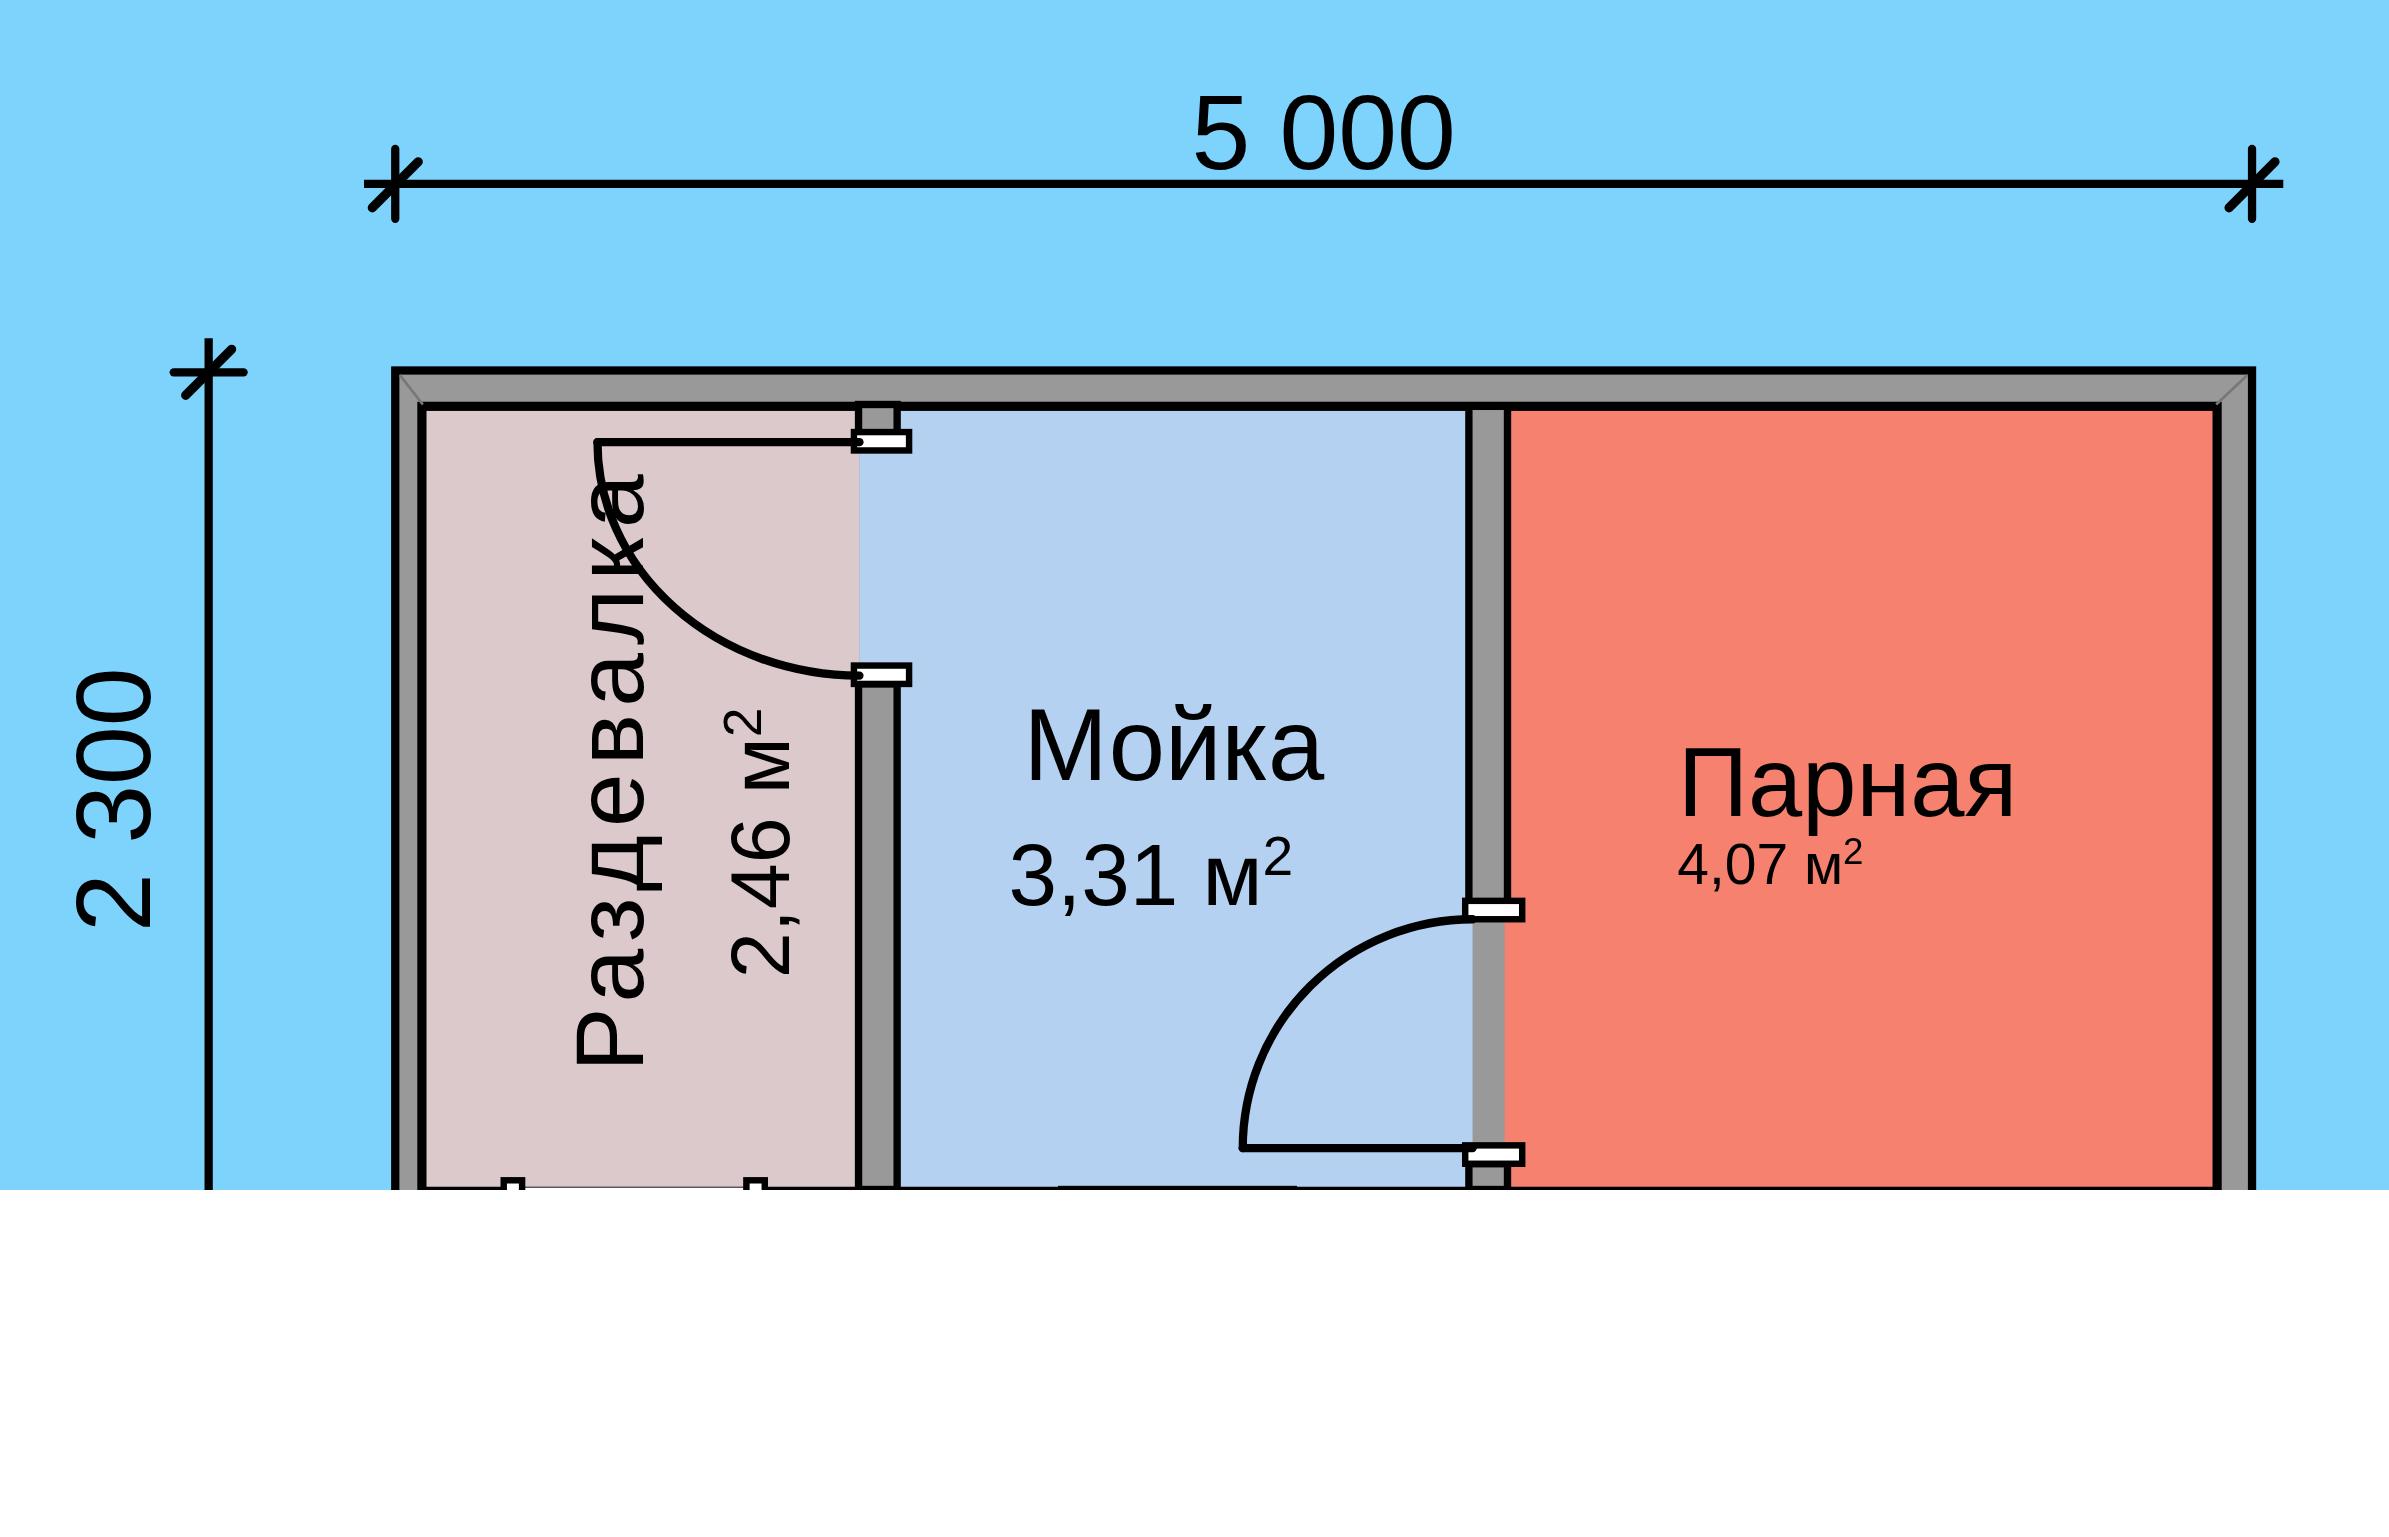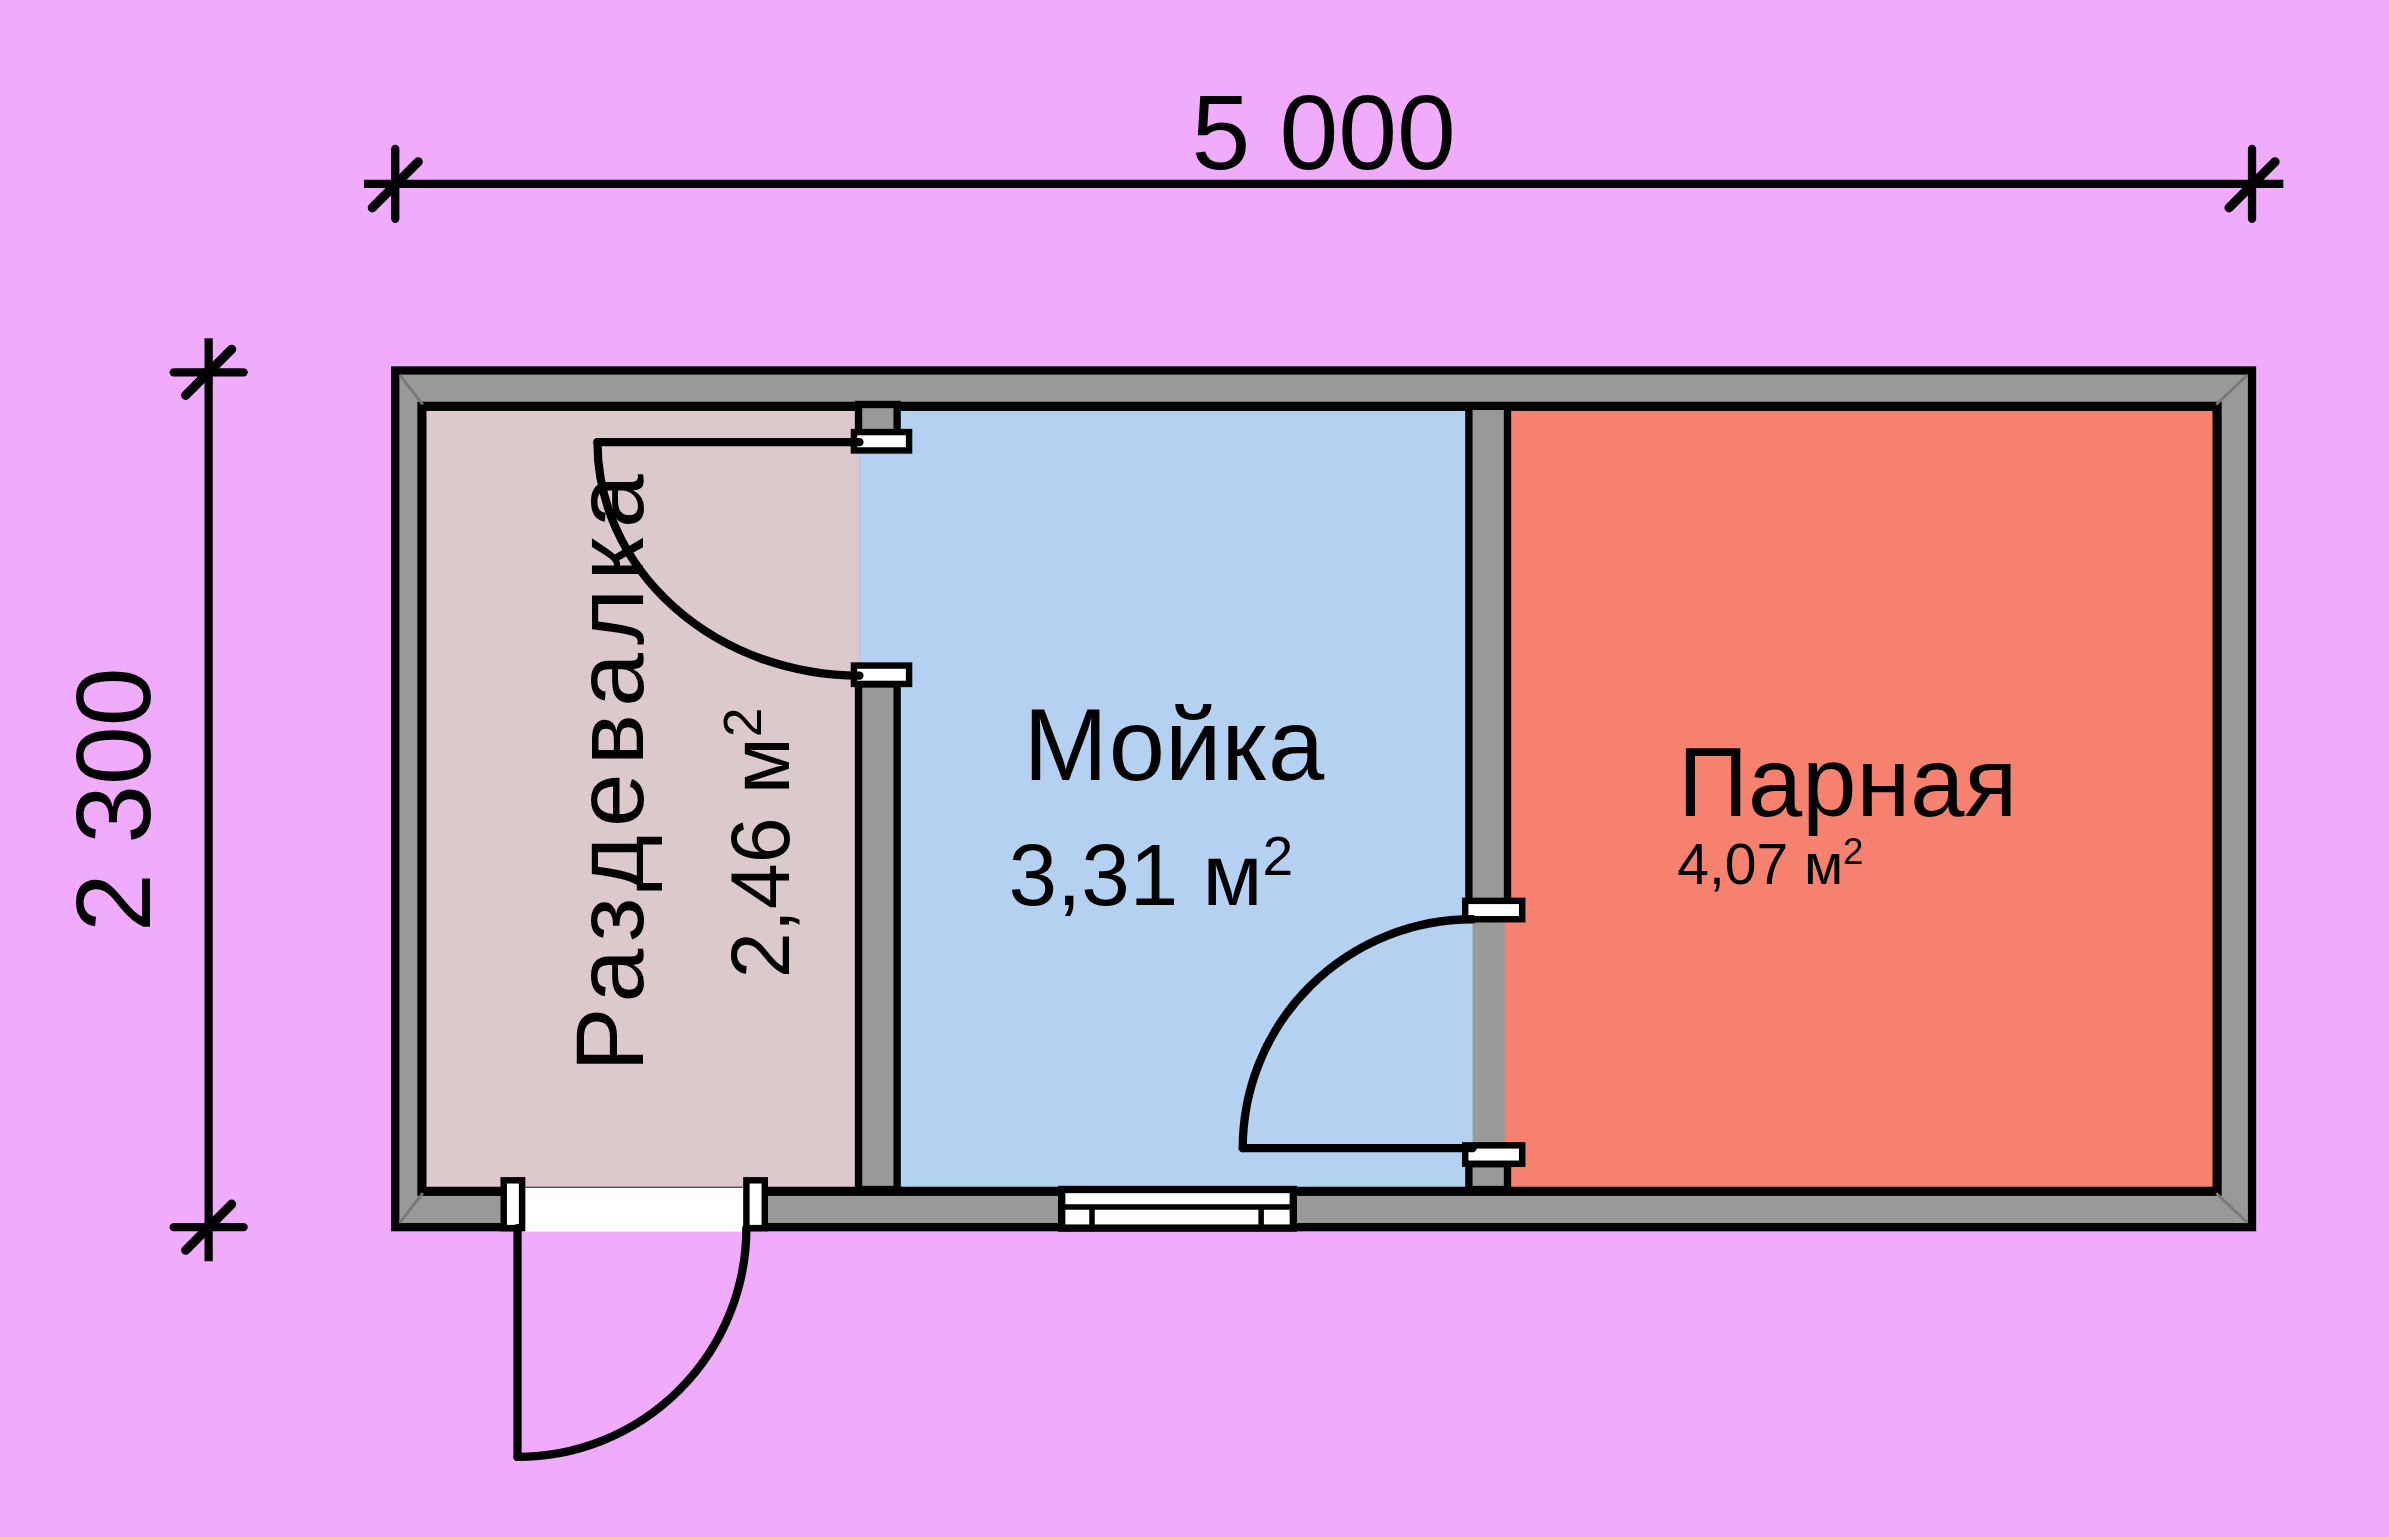--- a/index.html
+++ b/index.html
@@ -3,22 +3,22 @@
 <meta charset="utf-8">
 <style>
   html, body {
     margin: 0;
     padding: 0;
     background: #ffffff;
   }
   .canvas {
     position: relative;
     width: 2389px;
-    height: 1537px;
-    background: #f0abfc;
+    height: 1190px;
+    background: #7dd3fc;
     overflow: hidden;
     font-family: "Liberation Sans", sans-serif;
   }
   svg text {
     font-family: "Liberation Sans", sans-serif;
     fill: #000000;
   }
 </style>
 </head>
 <body>

